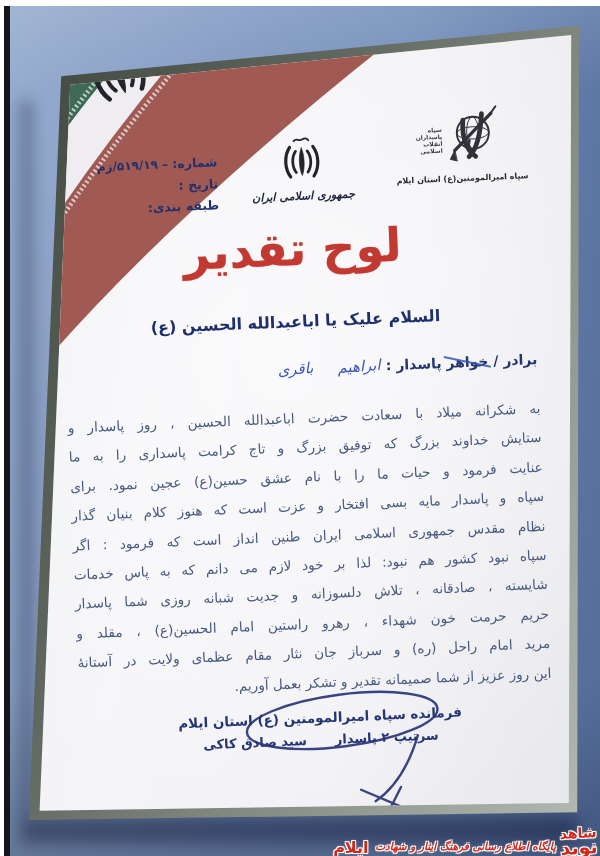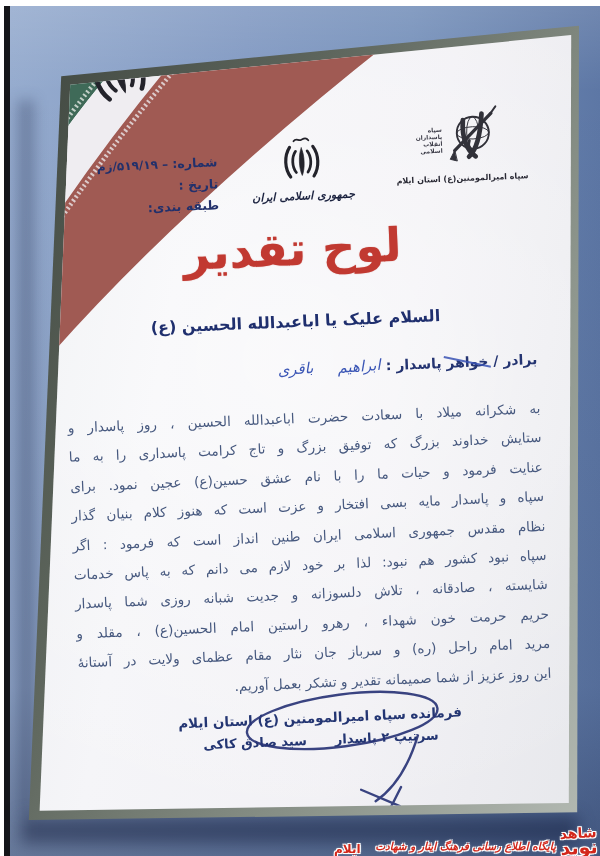--- a/index.html
+++ b/index.html
@@ -70,21 +70,21 @@
   
   .wm{position:absolute;right:0;bottom:1px;display:flex;direction:rtl;align-items:flex-end;
        gap:4px;padding:0 3px;}
   .wm-red{color:#d3271b;font-weight:bold;
        text-shadow:1px 1px 0 #fff,-1px -1px 0 #fff,1px -1px 0 #fff,-1px 1px 0 #fff,0 0 3px #fff;}
   .wm-logo{display:flex;flex-direction:column;align-items:center;line-height:.8;
        transform:rotate(-3deg);}
   .wm-logo .w1{font-size:14px;}
   .wm-logo .w2{font-size:19px;margin-top:1px;}
   .wm-phrase{font-size:10.5px;font-style:italic;white-space:nowrap;line-height:1;}
-  .wm-city{font-size:12px;font-style:normal;margin-right:11px;vertical-align:-3px;line-height:.9;
+  .wm-city{font-size:16px;font-style:normal;margin-right:3px;vertical-align:-3px;line-height:.9;
        display:inline-block;}
 </style>
 </head>
 <body>
 
 <div class="stage">
 
   <svg width="0" height="0" style="position:absolute" aria-hidden="true">
     <defs>
       <g id="allah-emblem" fill="none" stroke="#23232b" stroke-linecap="round">

